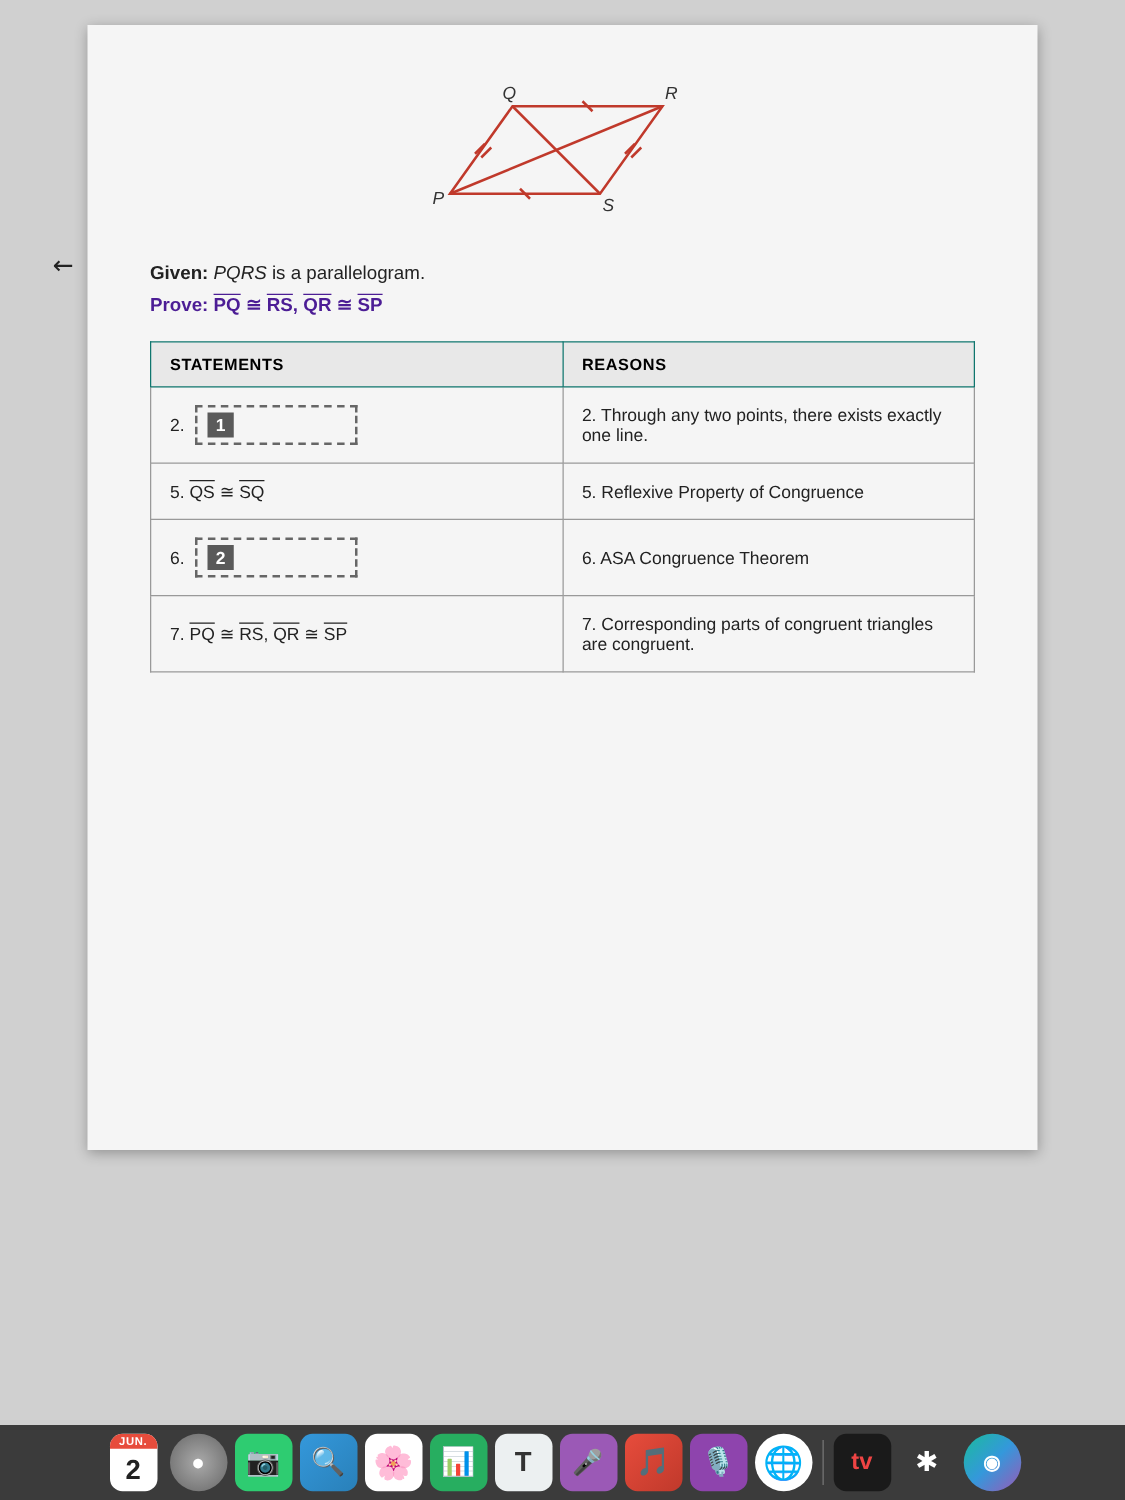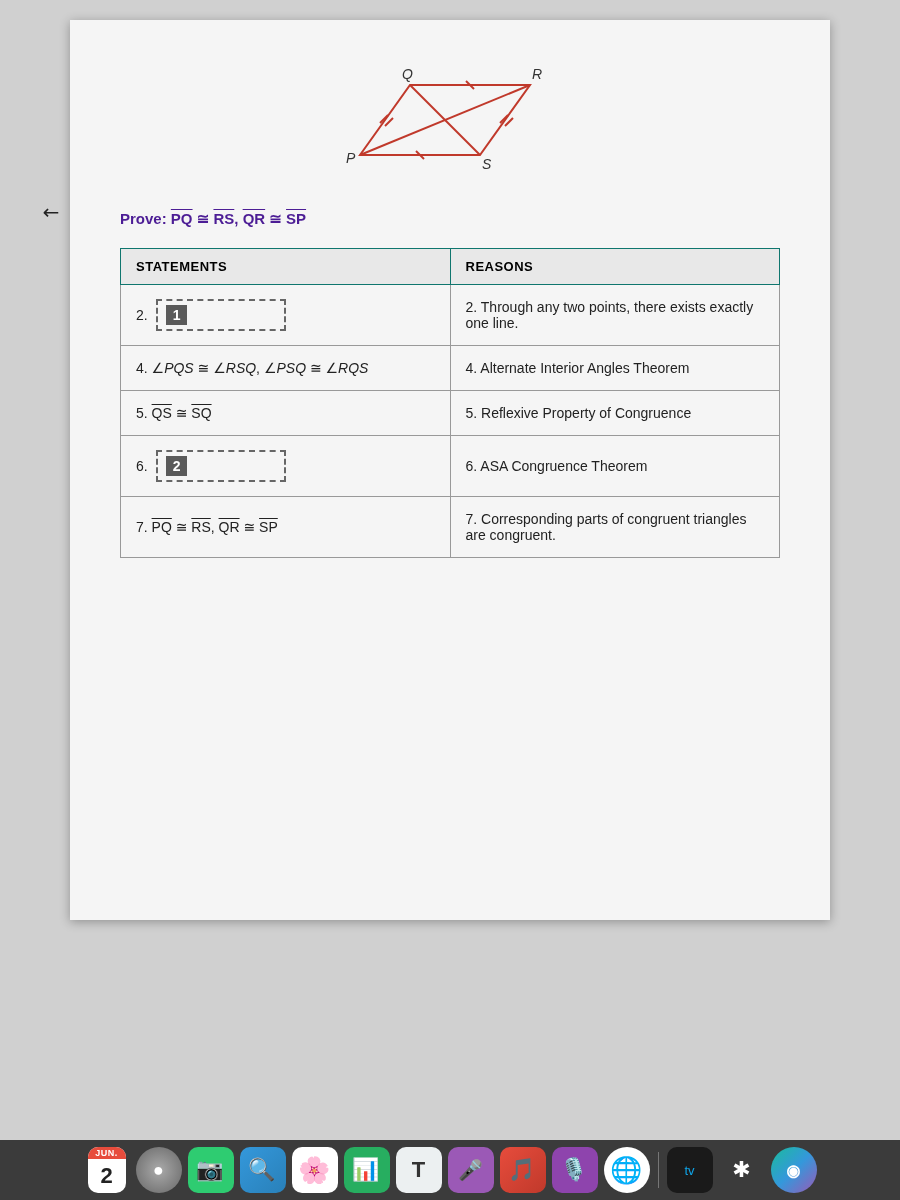--- a/index.html
+++ b/index.html
@@ -223,20 +223,24 @@
 
         <line x1="86" y1="86" x2="94" y2="94" stroke="#c0392b" stroke-width="2"></line>
 
         <text x="72" y="14" font-size="14" fill="#333" font-style="italic">Q</text>
         <text x="202" y="14" font-size="14" fill="#333" font-style="italic">R</text>
         <text x="16" y="98" font-size="14" fill="#333" font-style="italic">P</text>
         <text x="152" y="104" font-size="14" fill="#333" font-style="italic">S</text>
       </svg>
     </div>
 
+    <p class="given-text">
+      <span><strong>Given:</strong></span>
+      <em> PQRS</em> is a parallelogram.
+    </p>
 
     <p class="prove-text">
       <span>Prove: </span>
       <span>
         <span class="overline">PQ</span> ≅ <span class="overline">RS</span>, 
         <span class="overline">QR</span> ≅ <span class="overline">SP</span>
       </span>
     </p>
 
     <table class="proof-table">
@@ -257,28 +261,20 @@
                 <span class="drag-number">1</span>
               </div>
             </div>
           </td>
           <td class="reason-cell">
             2. Through any two points, there exists exactly one line.
           </td>
         </tr>
 
 
-        <tr>
-          <td class="statement-cell">
-            4. ∠<em>PQS</em> ≅ ∠<em>RSQ</em>, ∠<em>PSQ</em> ≅ ∠<em>RQS</em>
-          </td>
-          <td class="reason-cell">
-            4. Alternate Interior Angles Theorem
-          </td>
-        </tr>
 
         <tr>
           <td class="statement-cell">
             5. <span class="overline">QS</span> ≅ <span class="overline">SQ</span>
           </td>
           <td class="reason-cell">
             5. Reflexive Property of Congruence
           </td>
         </tr>
 
@@ -355,21 +351,21 @@
     <span style="font-size:22px;">🎙️</span>
   </div>
 
   <div class="dock-item" style="background: white; border-radius: 50%;">
     <span style="font-size:26px;">🌐</span>
   </div>
 
   <div class="dock-divider"></div>
 
   <div class="dock-item" style="background: #1a1a1a; border-radius: 10px;">
-    <span style="font-size:13px; color:#0ea5e9; font-weight:normal;">tv</span>
+    <span style="font-size:19px; color:#ef4444; font-weight:bold;">tv</span>
   </div>
 
   <div class="dock-item" style="background: transparent;">
     <span style="font-size:22px; color:white;">✱</span>
   </div>
 
   <div class="dock-item" style="background: linear-gradient(135deg, #1abc9c, #3498db, #9b59b6); border-radius: 50%;">
     <span style="font-size:16px; color:white; font-weight:bold;">◉</span>
   </div>
 

